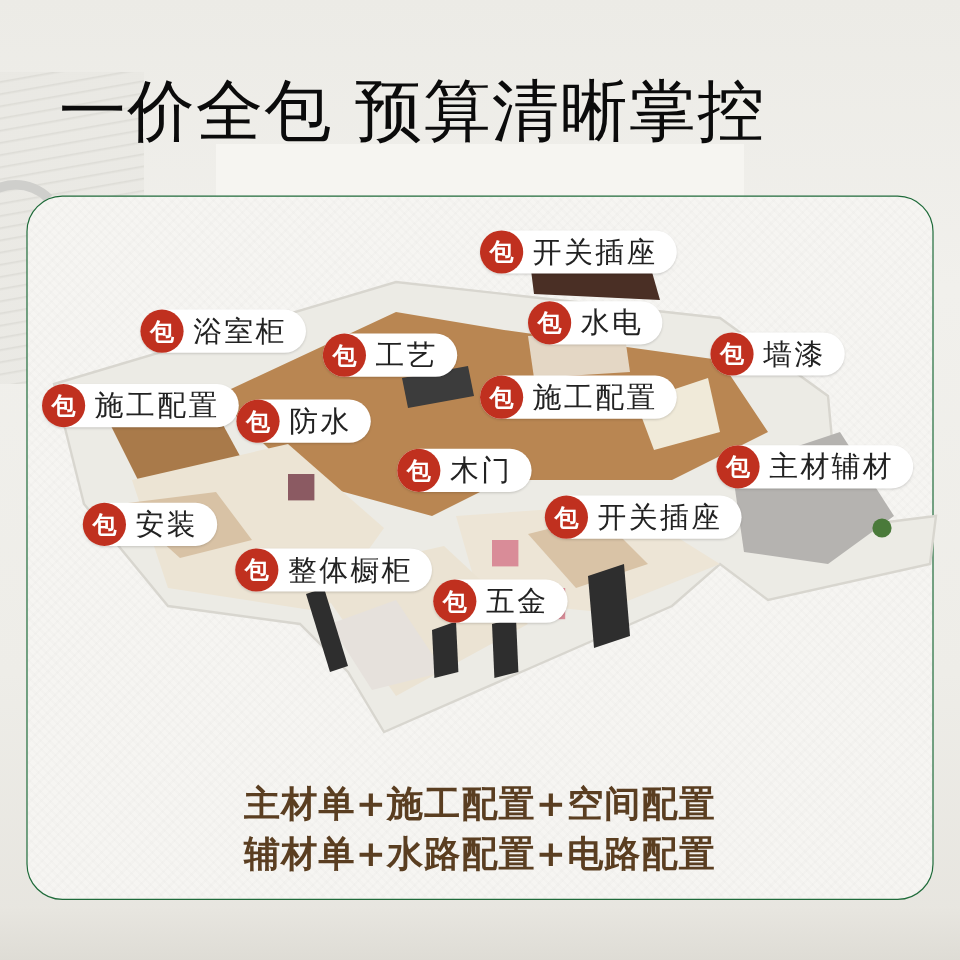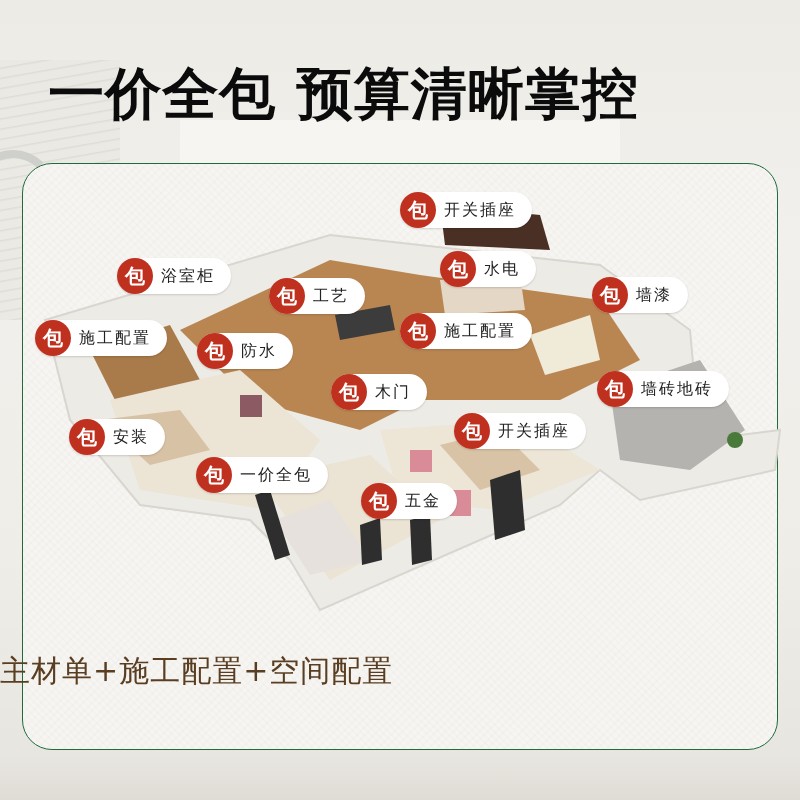--- a/index.html
+++ b/index.html
@@ -21,50 +21,50 @@
   .bg-floor {
     position:absolute; left:0; top:755px; width:800px; height:45px;
     background: linear-gradient(180deg, #e8e6e0, #dedcd5);
   }
   .bg-lamp {
     position:absolute; left:-30px; top:150px; width:70px; height:70px;
     border:8px solid #cfcfcc; border-radius:50%; border-color:#cfcfcc transparent transparent #cfcfcc;
   }
   .headline {
     position:absolute; left:0; top:62px; width:687px; text-align:center;
-    font-family: "DejaVu Sans", sans-serif; font-weight:bold;
+    font-family: "DejaVu Sans", sans-serif; font-weight:normal;
     font-size:56px; letter-spacing:1px; color:#0b0b0b; line-height:64px;
   }
   .card {
     position:absolute; left:22px; top:163px; width:754px; height:585px;
     border:1.5px solid #1f6b3a; border-radius:30px;
     background:
       repeating-linear-gradient(45deg, rgba(0,0,0,0.012) 0 2px, transparent 2px 5px),
       repeating-linear-gradient(-45deg, rgba(0,0,0,0.012) 0 2px, transparent 2px 6px),
       #f6f5f2;
     overflow:hidden;
   }
   
   .plan { position:absolute; left:0; top:0; width:800px; height:800px; pointer-events:none; }
   .footer-lines {
-    position:absolute; left:0; top:650px; width:800px; text-align:left;
-    font-weight:normal; font-size:30px; color:#5a3e21; line-height:42px; letter-spacing:1px;
+    position:absolute; left:0; top:650px; width:800px; text-align:center;
+    font-weight:bold; font-size:30px; color:#5a3e21; line-height:42px; letter-spacing:1px;
   }
   .pill {
     position:absolute; height:36px; display:flex; align-items:center;
     background:#ffffff; border-radius:18px; padding-right:16px;
     box-shadow: 0 1px 2px rgba(0,0,0,0.15);
     cursor:pointer;
   }
   .pill .badge {
     width:36px; height:36px; border-radius:50%; background:#c0301f;
     color:#fff; font-weight:bold; font-size:20px; display:flex;
     align-items:center; justify-content:center; margin-right:8px; flex:none;
   }
-  .pill .txt { font-size:16px; color:#222; letter-spacing:2px; white-space:nowrap; }
+  .pill .txt { font-size:24px; color:#222; letter-spacing:2px; white-space:nowrap; }
 </style>
 </head>
 <body>
 
 <div class="bg-blinds"></div>
 <div class="bg-window"></div>
 <div class="bg-lamp"></div>
 <div class="bg-floor"></div>
 
 <div class="headline">一价全包 预算清晰掌控</div>
@@ -138,34 +138,35 @@
 <div class="pill" style="left:197px;top:333px;">
   <span class="badge">包</span>
   <span class="txt">防水</span>
 </div>
 <div class="pill" style="left:331px;top:374px;">
   <span class="badge">包</span>
   <span class="txt">木门</span>
 </div>
 <div class="pill" style="left:597px;top:371px;">
   <span class="badge">包</span>
-  <span class="txt">墙砖地砖</span>
+  <span class="txt">主材辅材</span>
 </div>
 <div class="pill" style="left:454px;top:413px;">
   <span class="badge">包</span>
   <span class="txt">开关插座</span>
 </div>
 <div class="pill" style="left:69px;top:419px;">
   <span class="badge">包</span>
   <span class="txt">安装</span>
 </div>
 <div class="pill" style="left:196px;top:457px;">
   <span class="badge">包</span>
-  <span class="txt">一价全包</span>
+  <span class="txt">整体橱柜</span>
 </div>
 <div class="pill" style="left:361px;top:483px;">
   <span class="badge">包</span>
   <span class="txt">五金</span>
 </div>
 
 <div class="footer-lines">
   <div>主材单+施工配置+空间配置</div>
+  <div>辅材单+水路配置+电路配置</div>
 </div>
 
 </body></html>

